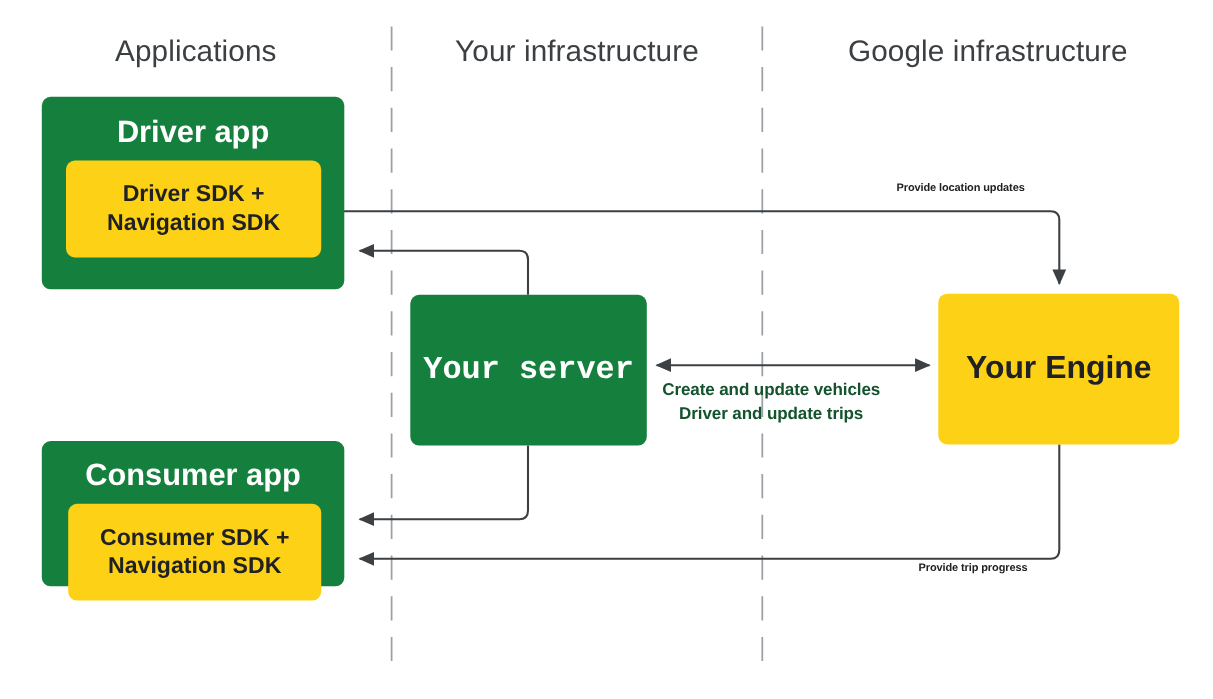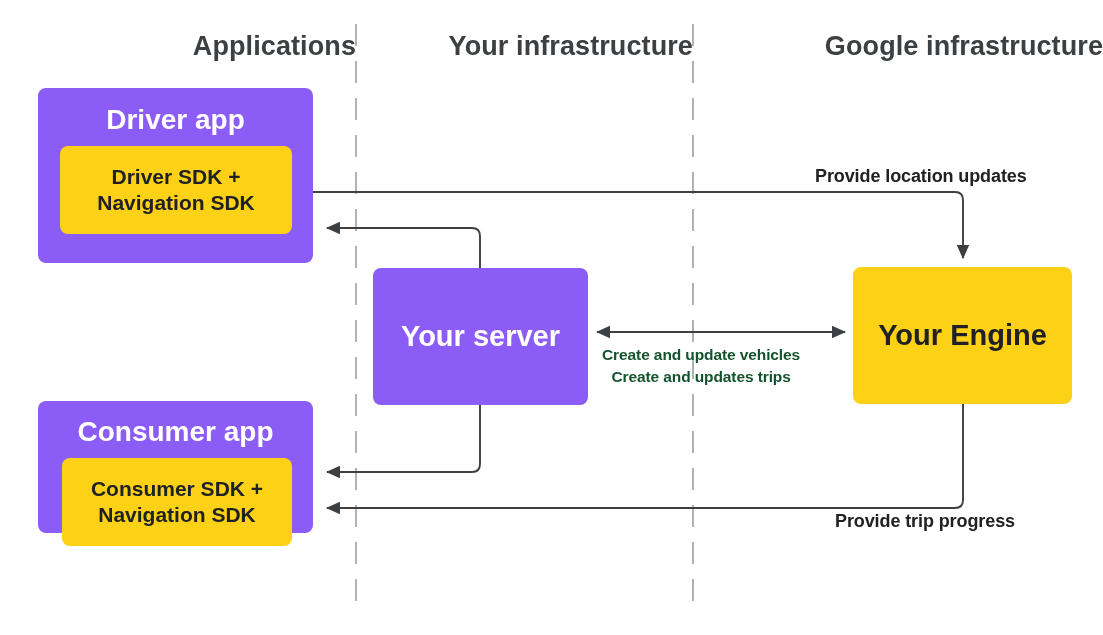--- a/index.html
+++ b/index.html
@@ -22,40 +22,40 @@
     left: 0;
     top: 0;
     width: 1103px;
     height: 635px;
   }
 
   
   .col-heading {
     position: absolute;
     font-size: 27px;
-    font-weight: 700;
+    font-weight: 400;
     color: #3c4043;
     white-space: nowrap;
-    text-align: right;
+    text-align: center;
     letter-spacing: 0.1px;
   }
   #heading-applications { left: 0px;   top: 31px; width: 356px; }
   #heading-your-infra    { left: 356px; top: 31px; width: 337px; }
   #heading-google-infra  { left: 693px; top: 31px; width: 410px; }
 
   
   .node {
     position: absolute;
     box-sizing: border-box;
     border-radius: 8px;
     display: flex;
     flex-direction: column;
     align-items: center;
   }
-  .node-blue   { background: #8b5cf6; }
+  .node-blue   { background: #15803d; }
   .node-yellow { background: #fcd116; }
 
   .app-title {
     color: #ffffff;
     font-size: 28px;
     font-weight: bold;
     line-height: 1;
     white-space: nowrap;
   }
   .sdk-chip {
@@ -85,27 +85,27 @@
     white-space: nowrap;
   }
 
   
   #node-driver-app   { left: 38px;  top: 88px;  width: 275px; height: 175px; justify-content: flex-start; padding-top: 18px; }
   #chip-driver-sdk   { left: 22px;  top: 58px;  width: 232px; height: 88px; }
 
   #node-consumer-app { left: 38px;  top: 401px; width: 275px; height: 132px; justify-content: flex-start; padding-top: 17px; }
   #chip-consumer-sdk { left: 24px;  top: 57px;  width: 230px; height: 88px; }
 
-  #node-your-server  { left: 373px; top: 268px; width: 215px; height: 137px; justify-content: center; }
+  #node-your-server  { left: 373px; top: 268px; width: 215px; height: 137px; justify-content: center; font-family: Liberation Mono, monospace; }
   #node-fleet-engine { left: 853px; top: 267px; width: 219px; height: 137px; justify-content: center; }
 
   
   .edge-label {
     position: absolute;
-    font-size: 18px;
+    font-size: 10px;
     font-weight: bold;
     color: #202124;
     white-space: nowrap;
     letter-spacing: -0.1px;
   }
   .edge-label-block {
     position: absolute;
     font-size: 15.5px;
     font-weight: bold;
     color: #14532d;
@@ -180,18 +180,18 @@
   </div>
 
   <div class="node node-yellow" id="node-fleet-engine">
     <div class="big-label-dark">Your Engine</div>
   </div>
 
   <div class="edge-label" id="label-location-updates">Provide location updates</div>
 
   <div class="edge-label-block" id="label-create-update">
     <span>Create and update vehicles</span><br>
-    <span>Create and updates trips</span>
+    <span>Driver and update trips</span>
   </div>
 
   <div class="edge-label" id="label-trip-progress">Provide trip progress</div>
 
 </div>
 
 </body></html>

